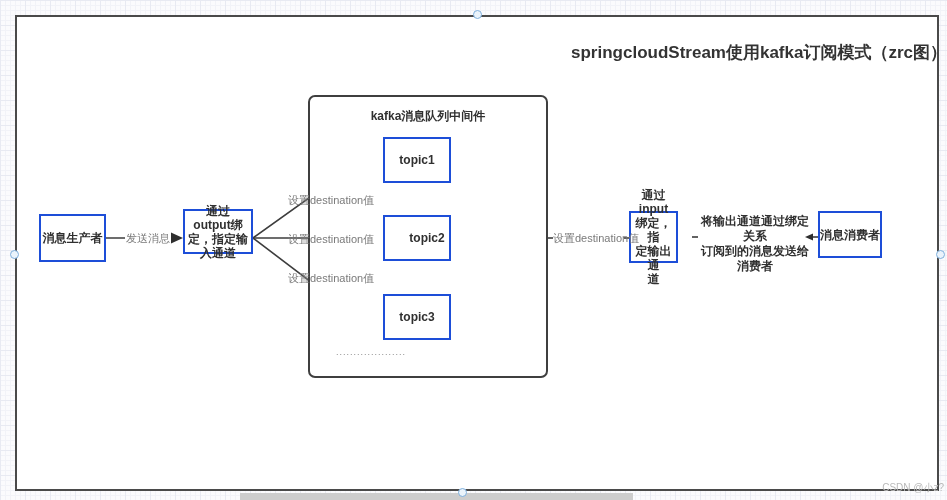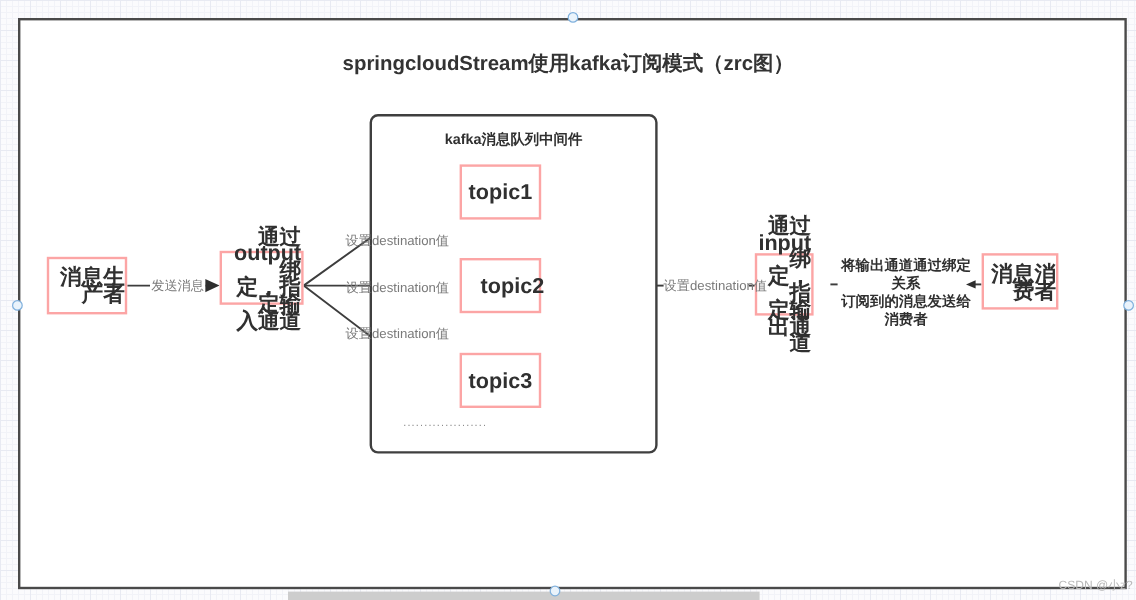--- a/index.html
+++ b/index.html
@@ -21,34 +21,34 @@
   .handle{
     position:absolute;width:9px;height:9px;border-radius:50%;
     background:#eaf3fb;border:1px solid #7fb0dd;box-sizing:border-box;z-index:6;
   }
   .hscroll{
     position:absolute;left:240px;top:493px;width:393px;height:7px;
     background:#cdcdcd;z-index:5;
   }
   .lines{position:absolute;left:0;top:0;z-index:1;}
   .node{
-    position:absolute;background:#fff;border:2px solid #fca5a5;box-sizing:border-box;
-    display:flex;align-items:center;justify-content:center;text-align:right;
-    font-weight:bold;font-size:18px;color:#303030;line-height:14px;z-index:2;
+    position:absolute;background:#fff;border:2px solid #1d4ed8;box-sizing:border-box;
+    display:flex;align-items:center;justify-content:center;text-align:center;
+    font-weight:bold;font-size:12px;color:#303030;line-height:14px;z-index:2;
     white-space:pre-line;
   }
   .container-box{
     position:absolute;background:#fff;border:2px solid #3f3f3f;box-sizing:border-box;
     border-radius:7px;z-index:1;
   }
   .lbl{
     position:absolute;font-size:11px;color:#7a7a7a;z-index:3;white-space:nowrap;
   }
   .page-title{
-    position:absolute;left:0;top:41px;width:947px;text-align:center;
+    position:absolute;left:0;top:41px;width:947px;text-align:right;
     font-weight:bold;font-size:17px;color:#333;z-index:2;
   }
   .kafka-title{
     position:absolute;left:308px;top:108px;width:240px;text-align:center;
     font-weight:bold;font-size:12px;color:#303030;z-index:2;
   }
   .note{
     position:absolute;left:697px;top:214px;width:116px;text-align:center;
     font-weight:bold;font-size:12px;color:#303030;line-height:15px;z-index:2;
     white-space:pre-line;

